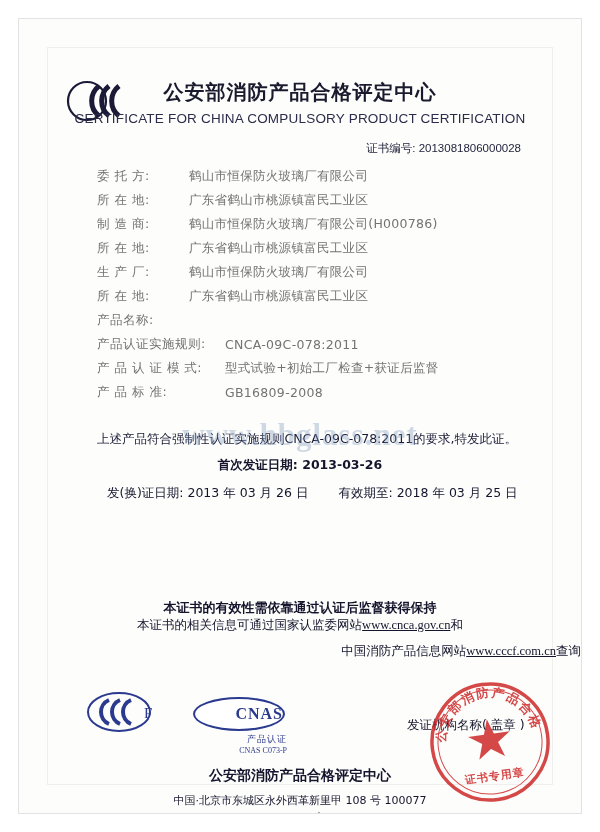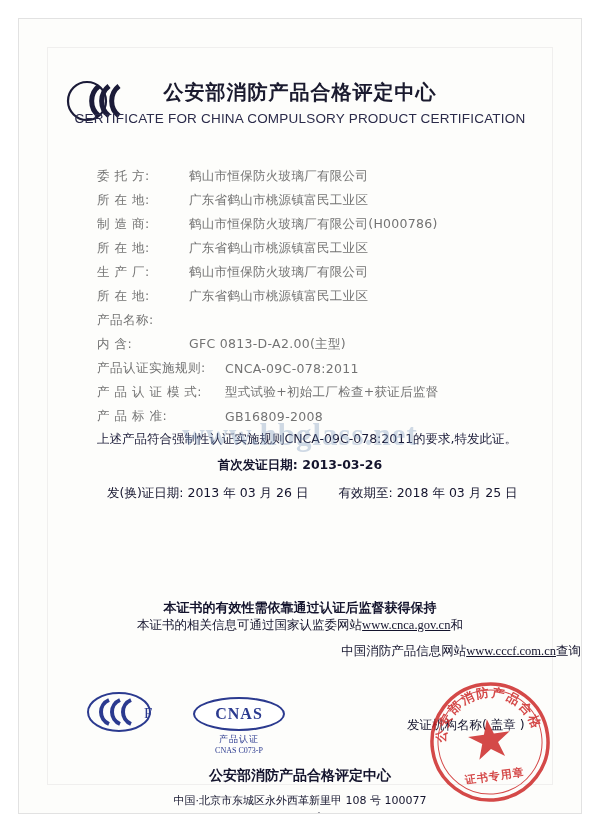--- a/index.html
+++ b/index.html
@@ -189,21 +189,21 @@
     top: 672px;
     width: 74px;
     height: 42px;
   }
   .cnas-logo {
     position: absolute;
     left: 172px;
     top: 678px;
     width: 96px;
     height: 48px;
-    text-align: center;
+    text-align: right;
   }
   .cnas-oval {
     width: 88px;
     height: 30px;
     border: 2px solid #2b3a8f;
     border-radius: 50%;
     margin: 0 auto;
     color: #2b3a8f;
     font-family: "Liberation Serif", serif;
     font-weight: bold;
@@ -305,20 +305,24 @@
           <path d="M34 9 A19 19 0 0 0 34 39" stroke-width="5"></path>
           <path d="M44 9 A19 19 0 0 0 44 39" stroke-width="5"></path>
           <path d="M54 9 A19 19 0 0 0 54 39" stroke-width="5"></path>
         </g>
       </svg>
     </div>
 
     <div class="title-cn">公安部消防产品合格评定中心</div>
     <div class="title-en">CERTIFICATE FOR CHINA COMPULSORY PRODUCT CERTIFICATION</div>
 
+    <div class="cert-no">
+      <span>证书编号:</span>
+      <span>2013081806000028</span>
+    </div>
 
     <div class="fields">
       <div class="row">
         <div class="lbl">委 托 方:</div>
         <div class="val">鹤山市恒保防火玻璃厂有限公司</div>
       </div>
       <div class="row">
         <div class="lbl">所 在 地:</div>
         <div class="val">广东省鹤山市桃源镇富民工业区</div>
       </div>
@@ -333,24 +337,20 @@
       <div class="row">
         <div class="lbl">生 产 厂:</div>
         <div class="val">鹤山市恒保防火玻璃厂有限公司</div>
       </div>
       <div class="row">
         <div class="lbl">所 在 地:</div>
         <div class="val">广东省鹤山市桃源镇富民工业区</div>
       </div>
       <div class="row">
         <div class="lbl">产品名称:</div>
-      </div>
-      <div class="row">
-        <div class="lbl">内 含:</div>
-        <div class="val">GFC 0813-D-A2.00(主型)</div>
       </div>
 
       <div class="row wide">
         <div class="lbl">产品认证实施规则:</div>
         <div class="val">CNCA-09C-078:2011</div>
       </div>
       <div class="row wide">
         <div class="lbl">产 品 认 证 模 式:</div>
         <div class="val">型式试验+初始工厂检查+获证后监督</div>
       </div>

